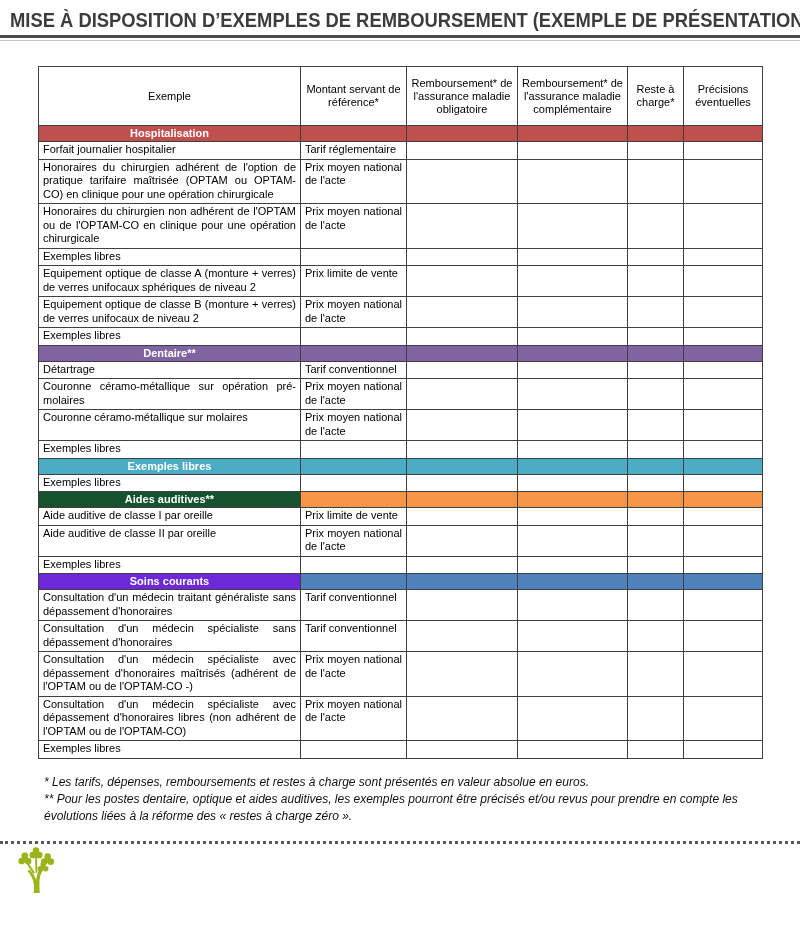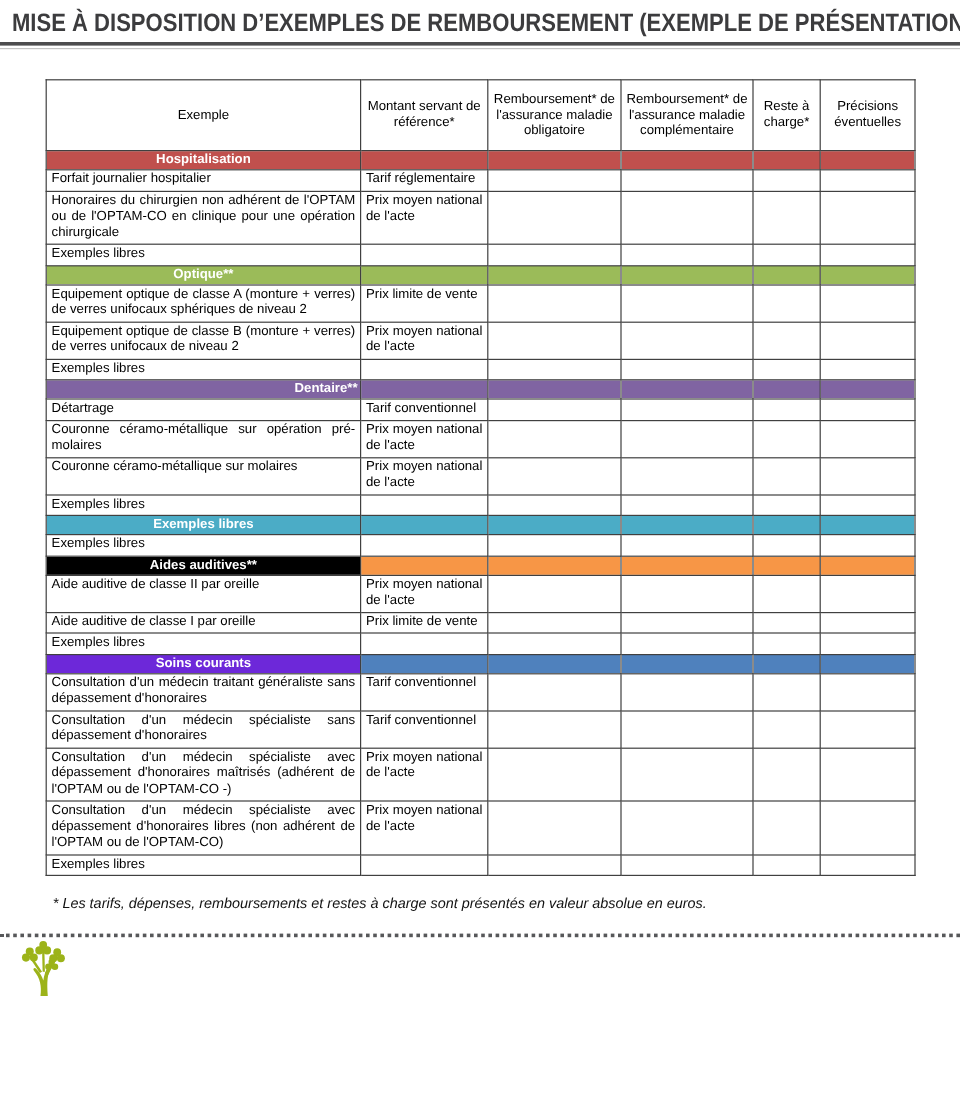--- a/index.html
+++ b/index.html
@@ -144,42 +144,42 @@
         </tr>
         <tr>
           <td class="c-ex">Forfait journalier hospitalier</td>
           <td class="c-mt">Tarif réglementaire</td>
           <td class="c-empty"></td>
           <td class="c-empty"></td>
           <td class="c-empty"></td>
           <td class="c-empty"></td>
         </tr>
         <tr>
+          <td class="c-ex">Honoraires du chirurgien adhérent de l'option de pratique tarifaire maîtrisée (OPTAM ou OPTAM-CO) en clinique pour une opération chirurgicale</td>
+          <td class="c-mt">Prix moyen national de l'acte</td>
+          <td class="c-empty"></td>
+          <td class="c-empty"></td>
+          <td class="c-empty"></td>
+          <td class="c-empty"></td>
+        </tr>
+        <tr>
           <td class="c-ex">Honoraires du chirurgien non adhérent de l'OPTAM ou de l'OPTAM-CO en clinique pour une opération chirurgicale</td>
           <td class="c-mt">Prix moyen national de l'acte</td>
           <td class="c-empty"></td>
           <td class="c-empty"></td>
           <td class="c-empty"></td>
           <td class="c-empty"></td>
         </tr>
         <tr>
           <td class="c-ex">Exemples libres</td>
           <td class="c-mt"></td>
           <td class="c-empty"></td>
           <td class="c-empty"></td>
           <td class="c-empty"></td>
           <td class="c-empty"></td>
-        </tr>
-        <tr class="section-row">
-          <td style="background: rgb(155, 187, 89);">Optique**</td>
-          <td style="background: rgb(155, 187, 89);"></td>
-          <td style="background: rgb(155, 187, 89);"></td>
-          <td style="background: rgb(155, 187, 89);"></td>
-          <td style="background: rgb(155, 187, 89);"></td>
-          <td style="background: rgb(155, 187, 89);"></td>
         </tr>
         <tr>
           <td class="c-ex">Equipement optique de classe A (monture + verres) de verres unifocaux sphériques de niveau 2</td>
           <td class="c-mt">Prix limite de vente</td>
           <td class="c-empty"></td>
           <td class="c-empty"></td>
           <td class="c-empty"></td>
           <td class="c-empty"></td>
         </tr>
         <tr>
@@ -192,21 +192,21 @@
         </tr>
         <tr>
           <td class="c-ex">Exemples libres</td>
           <td class="c-mt"></td>
           <td class="c-empty"></td>
           <td class="c-empty"></td>
           <td class="c-empty"></td>
           <td class="c-empty"></td>
         </tr>
         <tr class="section-row">
-          <td style="background: rgb(128, 100, 162); text-align: right;">Dentaire**</td>
+          <td style="background: rgb(128, 100, 162);">Dentaire**</td>
           <td style="background: rgb(128, 100, 162);"></td>
           <td style="background: rgb(128, 100, 162);"></td>
           <td style="background: rgb(128, 100, 162);"></td>
           <td style="background: rgb(128, 100, 162);"></td>
           <td style="background: rgb(128, 100, 162);"></td>
         </tr>
         <tr>
           <td class="c-ex">Détartrage</td>
           <td class="c-mt">Tarif conventionnel</td>
           <td class="c-empty"></td>
@@ -248,44 +248,44 @@
         </tr>
         <tr>
           <td class="c-ex">Exemples libres</td>
           <td class="c-mt"></td>
           <td class="c-empty"></td>
           <td class="c-empty"></td>
           <td class="c-empty"></td>
           <td class="c-empty"></td>
         </tr>
         <tr class="section-row">
-          <td style="background: #000000;">Aides auditives**</td>
-          <td style="background: rgb(247, 150, 70);"></td>
-          <td style="background: rgb(247, 150, 70);"></td>
-          <td style="background: rgb(247, 150, 70);"></td>
-          <td style="background: rgb(247, 150, 70);"></td>
-          <td style="background: rgb(247, 150, 70);"></td>
-        </tr>
-        <tr>
-          <td class="c-ex">Aide auditive de classe II par oreille</td>
-          <td class="c-mt">Prix moyen national de l'acte</td>
-          <td class="c-empty"></td>
-          <td class="c-empty"></td>
-          <td class="c-empty"></td>
-          <td class="c-empty"></td>
+          <td style="background: #14532d;">Aides auditives**</td>
+          <td style="background: rgb(247, 150, 70);"></td>
+          <td style="background: rgb(247, 150, 70);"></td>
+          <td style="background: rgb(247, 150, 70);"></td>
+          <td style="background: rgb(247, 150, 70);"></td>
+          <td style="background: rgb(247, 150, 70);"></td>
         </tr>
         <tr>
           <td class="c-ex">Aide auditive de classe I par oreille</td>
           <td class="c-mt">Prix limite de vente</td>
           <td class="c-empty"></td>
           <td class="c-empty"></td>
           <td class="c-empty"></td>
           <td class="c-empty"></td>
         </tr>
         <tr>
+          <td class="c-ex">Aide auditive de classe II par oreille</td>
+          <td class="c-mt">Prix moyen national de l'acte</td>
+          <td class="c-empty"></td>
+          <td class="c-empty"></td>
+          <td class="c-empty"></td>
+          <td class="c-empty"></td>
+        </tr>
+        <tr>
           <td class="c-ex">Exemples libres</td>
           <td class="c-mt"></td>
           <td class="c-empty"></td>
           <td class="c-empty"></td>
           <td class="c-empty"></td>
           <td class="c-empty"></td>
         </tr>
         <tr class="section-row">
           <td style="background: #6d28d9;">Soins courants</td>
           <td style="background: rgb(79, 129, 189);"></td>
@@ -332,20 +332,21 @@
           <td class="c-empty"></td>
           <td class="c-empty"></td>
           <td class="c-empty"></td>
           <td class="c-empty"></td>
         </tr>
       </tbody>
   </table>
 
   <div class="footnotes">
     <p>* Les tarifs, dépenses, remboursements et restes à charge sont présentés en valeur absolue en euros.</p>
+    <p>** Pour les postes dentaire, optique et aides auditives, les exemples pourront être précisés et/ou revus pour prendre en compte les évolutions liées à la réforme des « restes à charge zéro ».</p>
   </div>
 
   <div class="dotted-sep"></div>
 
   <div class="source-row">
     <div class="logo-wrap">
       <svg width="44" height="46" viewBox="0 0 46 48" aria-hidden="true">
         <g id="tree-glyph" fill="#9cb319">
           <path d="M20 28 L10.5 13.5 L12.2 12.4 L22 27 Z"></path>
           <path d="M22.5 27 L22 7 L24 7 L24.5 27 Z"></path>

